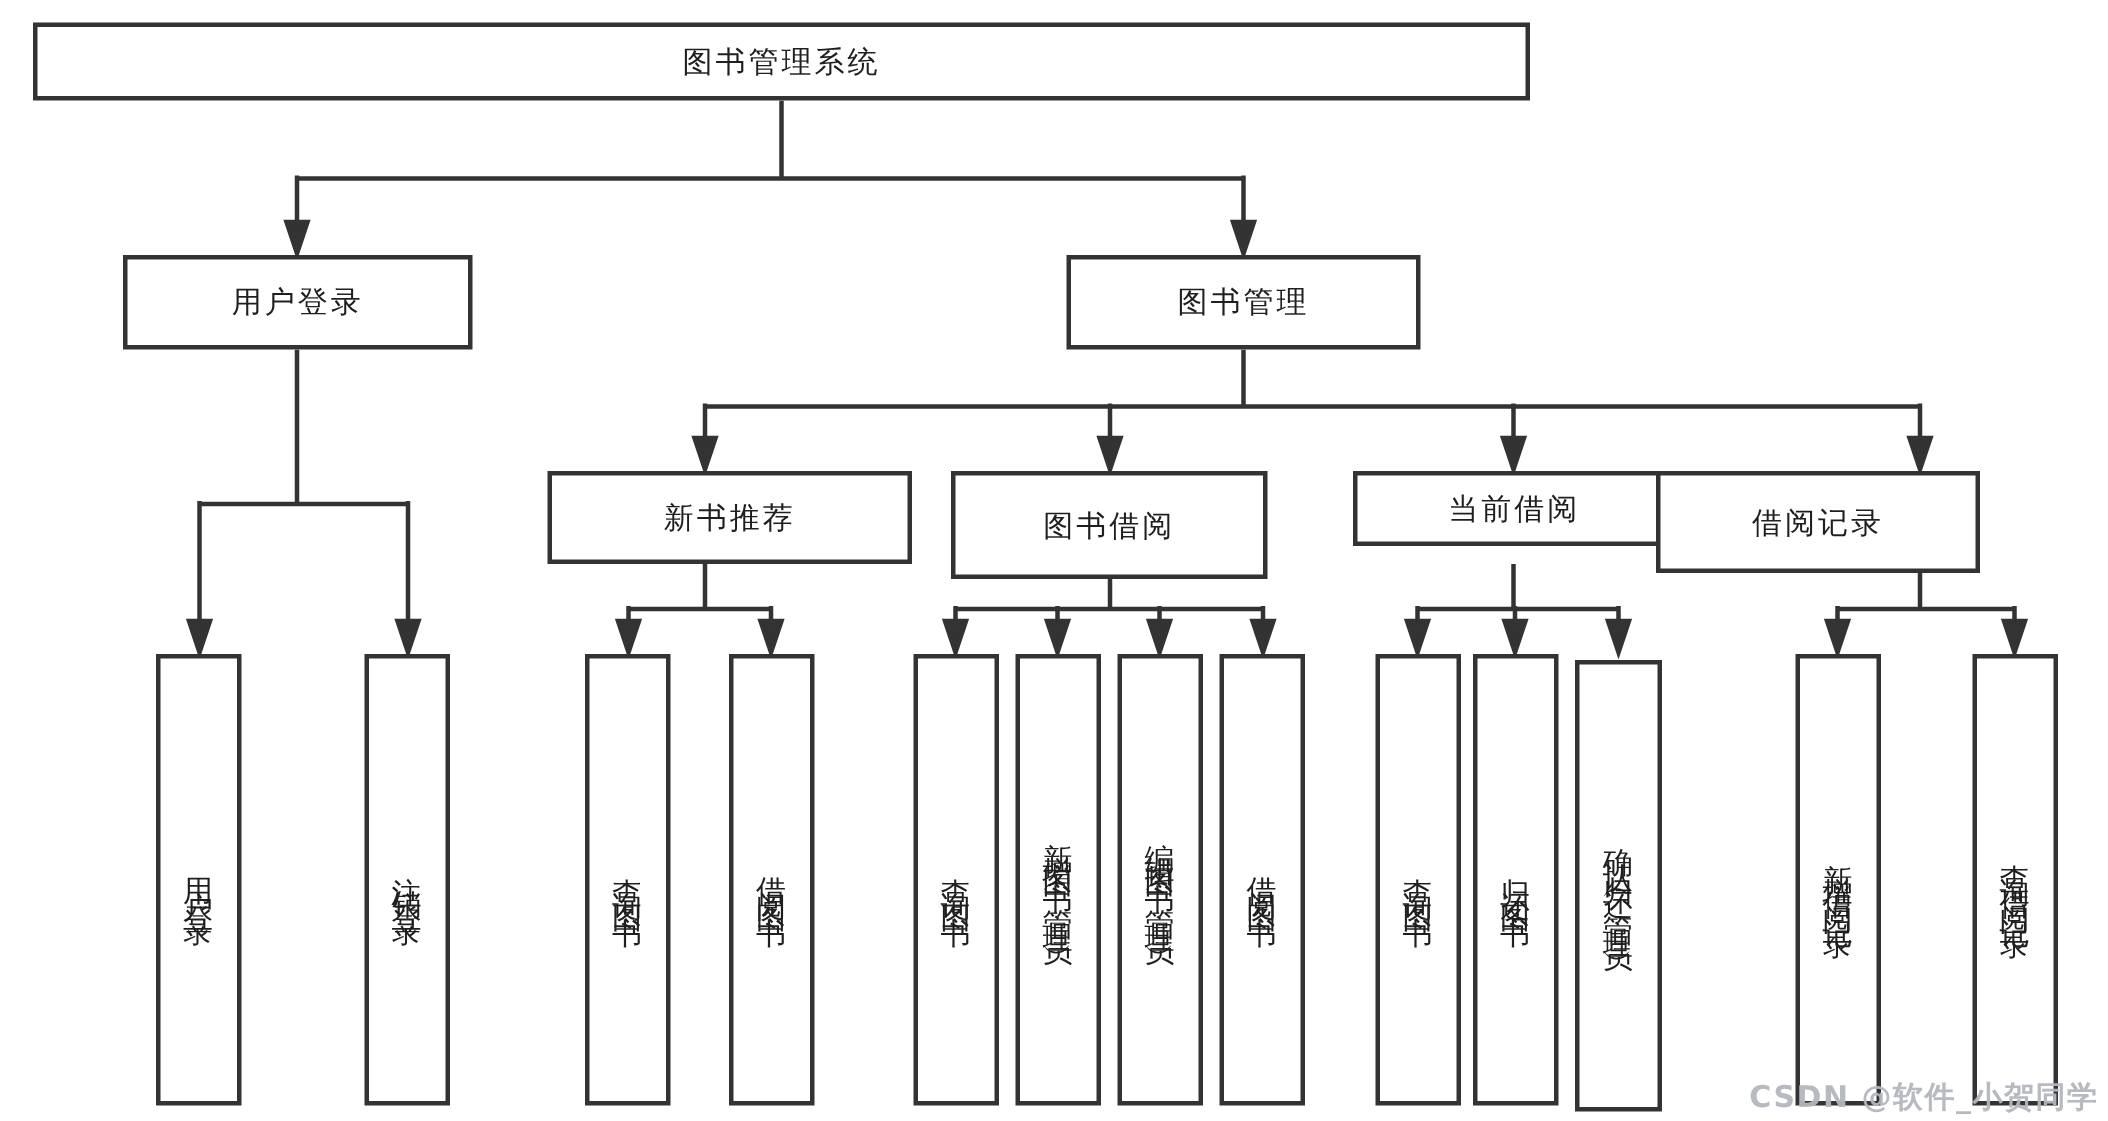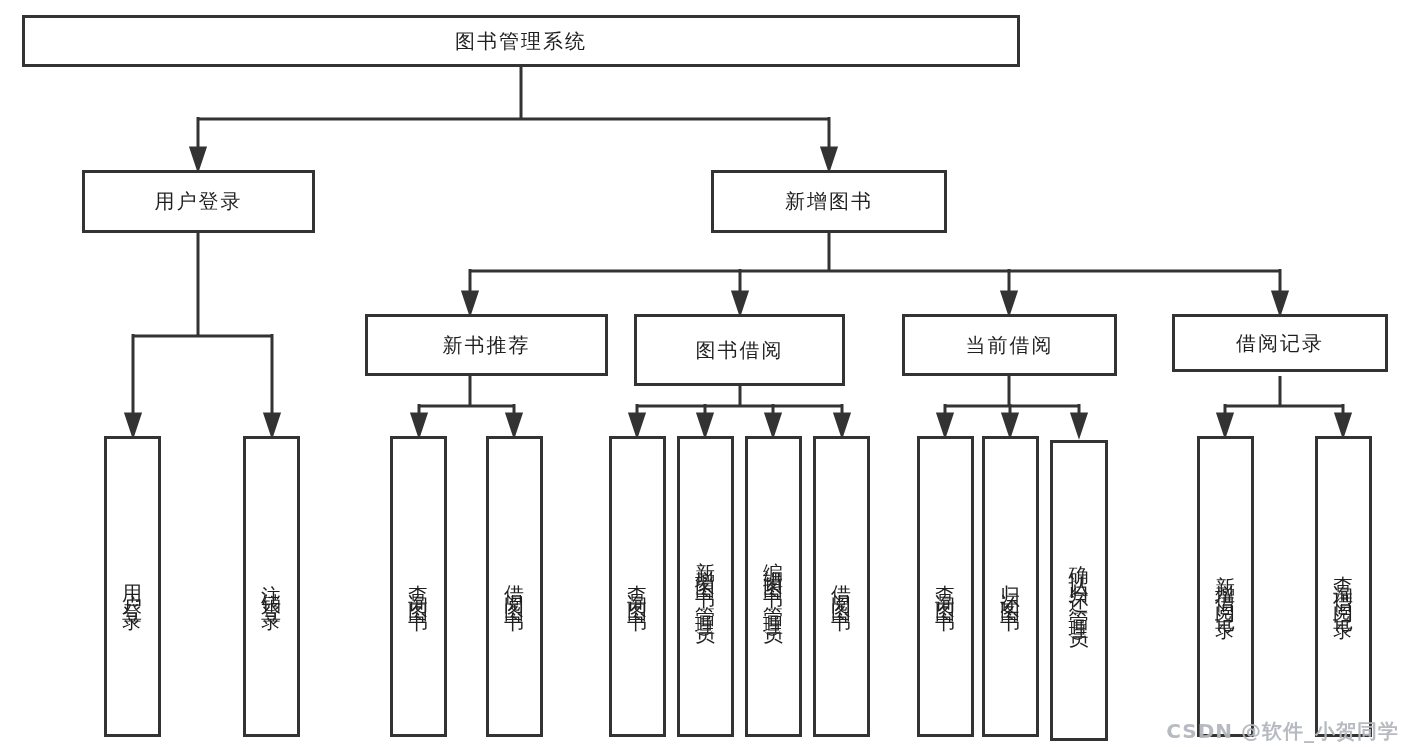--- a/index.html
+++ b/index.html
@@ -103,26 +103,26 @@
         <polygon points="1218,414 1232,414 1225,435"></polygon>
         <line x1="1343" y1="404" x2="1343" y2="416"></line>
         <polygon points="1336,414 1350,414 1343,435"></polygon>
       </g>
     </g>
   </svg>
 
   <div class="node h" style="left:22px;top:15px;width:998px;height:52px;">图书管理系统</div>
 
   <div class="node h" style="left:82px;top:170px;width:233px;height:63px;">用户登录</div>
-  <div class="node h" style="left:711px;top:170px;width:236px;height:63px;">新增图书</div>
+  <div class="node h" style="left:711px;top:170px;width:236px;height:63px;">图书管理</div>
 
   <div class="node h" style="left:365px;top:314px;width:243px;height:62px;">新书推荐</div>
   <div class="node h" style="left:634px;top:314px;width:211px;height:72px;">图书借阅</div>
-  <div class="node h" style="left:902px;top:314px;width:215px;height:62px;">当前借阅</div>
-  <div class="node h" style="left:1172px;top:314px;width:216px;height:58px;text-align:right;">借阅记录</div>
+  <div class="node h" style="left:902px;top:314px;width:215px;height:50px;">当前借阅</div>
+  <div class="node h" style="left:1104px;top:314px;width:216px;height:68px;text-align:right;">借阅记录</div>
 
   <div class="node v" style="left:104px;top:436px;width:57px;height:301px;">用户登录</div>
   <div class="node v" style="left:243px;top:436px;width:57px;height:301px;">注销登录</div>
 
   <div class="node v" style="left:390px;top:436px;width:57px;height:301px;">查询图书</div>
   <div class="node v" style="left:486px;top:436px;width:57px;height:301px;">借阅图书</div>
 
   <div class="node v" style="left:609px;top:436px;width:57px;height:301px;">查询图书</div>
   <div class="node v" style="left:677px;top:436px;width:57px;height:301px;">新增图书（管理员）</div>
   <div class="node v" style="left:745px;top:436px;width:57px;height:301px;">编辑图书（管理员）</div>

